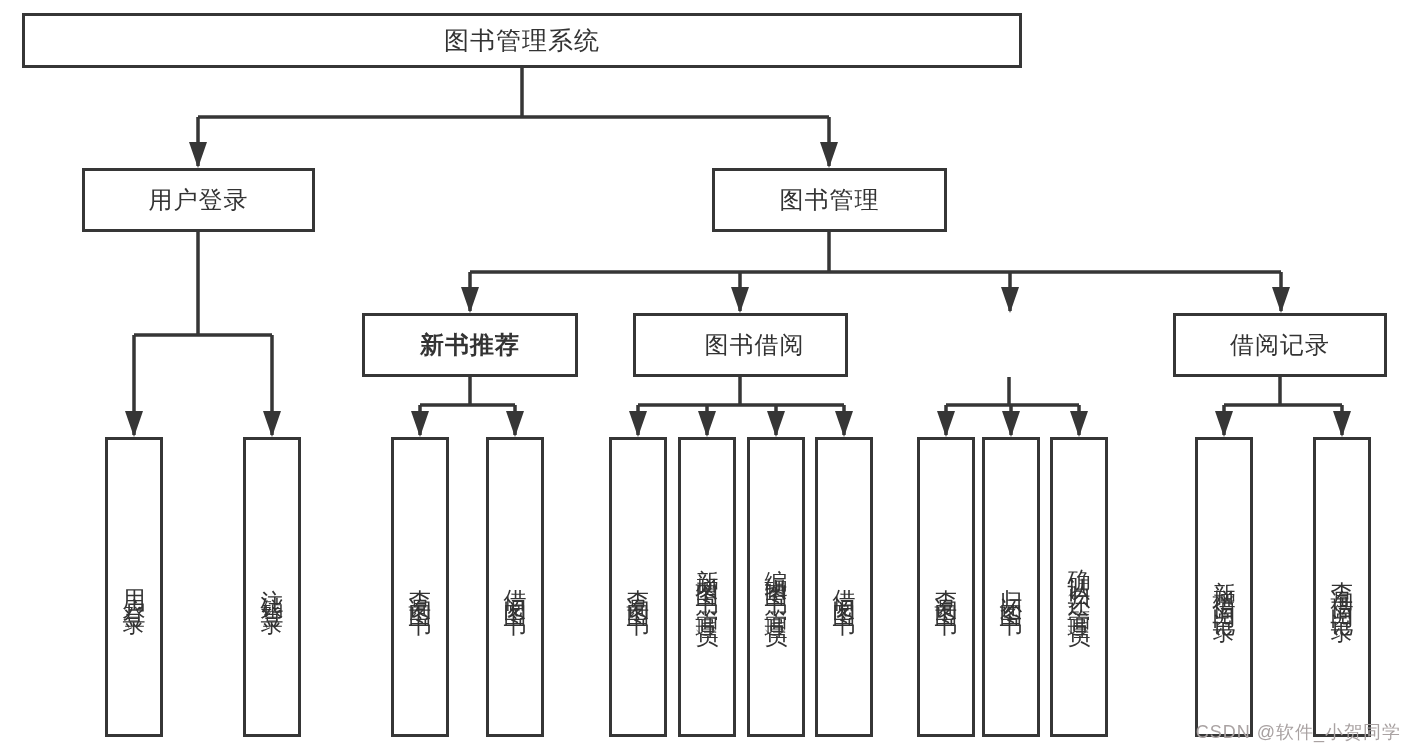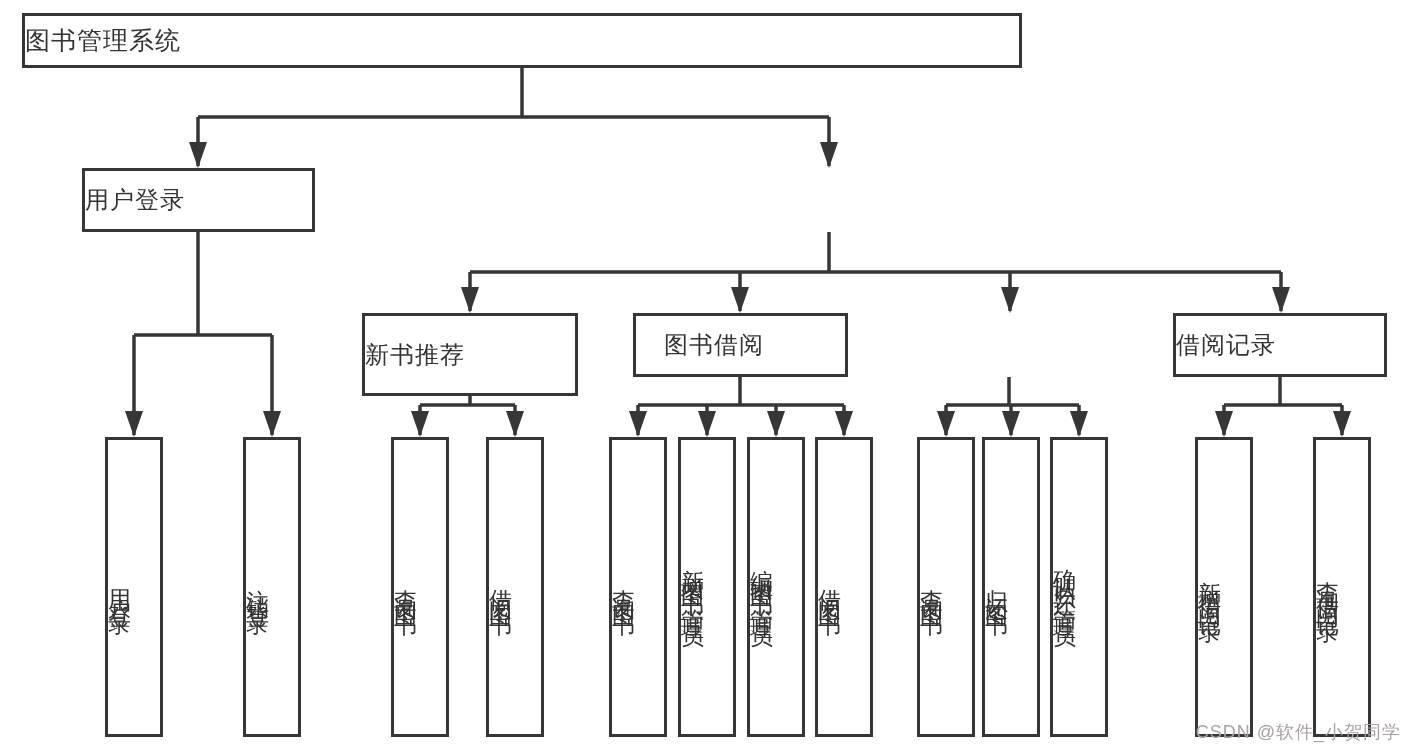--- a/index.html
+++ b/index.html
@@ -32,21 +32,21 @@
   .connector-layer polygon {
     fill: var(--line);
     stroke: none;
   }
   .node {
     position: absolute;
     background: var(--background);
     border: 3px solid var(--line);
     display: flex;
     align-items: center;
-    justify-content: flex-start;
+    justify-content: center;
     color: var(--text);
     z-index: 2;
   }
   .node.branch span {
     font-size: 24px;
     letter-spacing: 1px;
     white-space: nowrap;
   }
   .node.root span { font-size: 25px; }
   .node.leaf span {
@@ -112,22 +112,25 @@
       </g>
   </svg>
 
   <div class="node root branch" style="left:22px; top:13px; width:1000px; height:55px;">
     <span>图书管理系统</span>
   </div>
 
   <div class="node branch" style="left:82px; top:168px; width:233px; height:64px;">
     <span>用户登录</span>
   </div>
+  <div class="node branch" style="left:712px; top:168px; width:235px; height:64px;">
+    <span>图书管理</span>
+  </div>
 
-  <div class="node branch" style="left:362px; top:313px; width:216px; height:83px;">
+  <div class="node branch" style="left:362px; top:313px; width:216px; height:64px;font-weight:bold;">
     <span>新书推荐</span>
   </div>
   <div class="node branch" style="left:633px; top:313px; width:215px; height:64px;padding-left:28px;">
     <span>图书借阅</span>
   </div>
   <div class="node branch" style="left:1173px; top:313px; width:214px; height:64px;">
     <span>借阅记录</span>
   </div>
 
   <div class="node leaf" style="left:105px; top:437px; width:58px; height:300px;">

